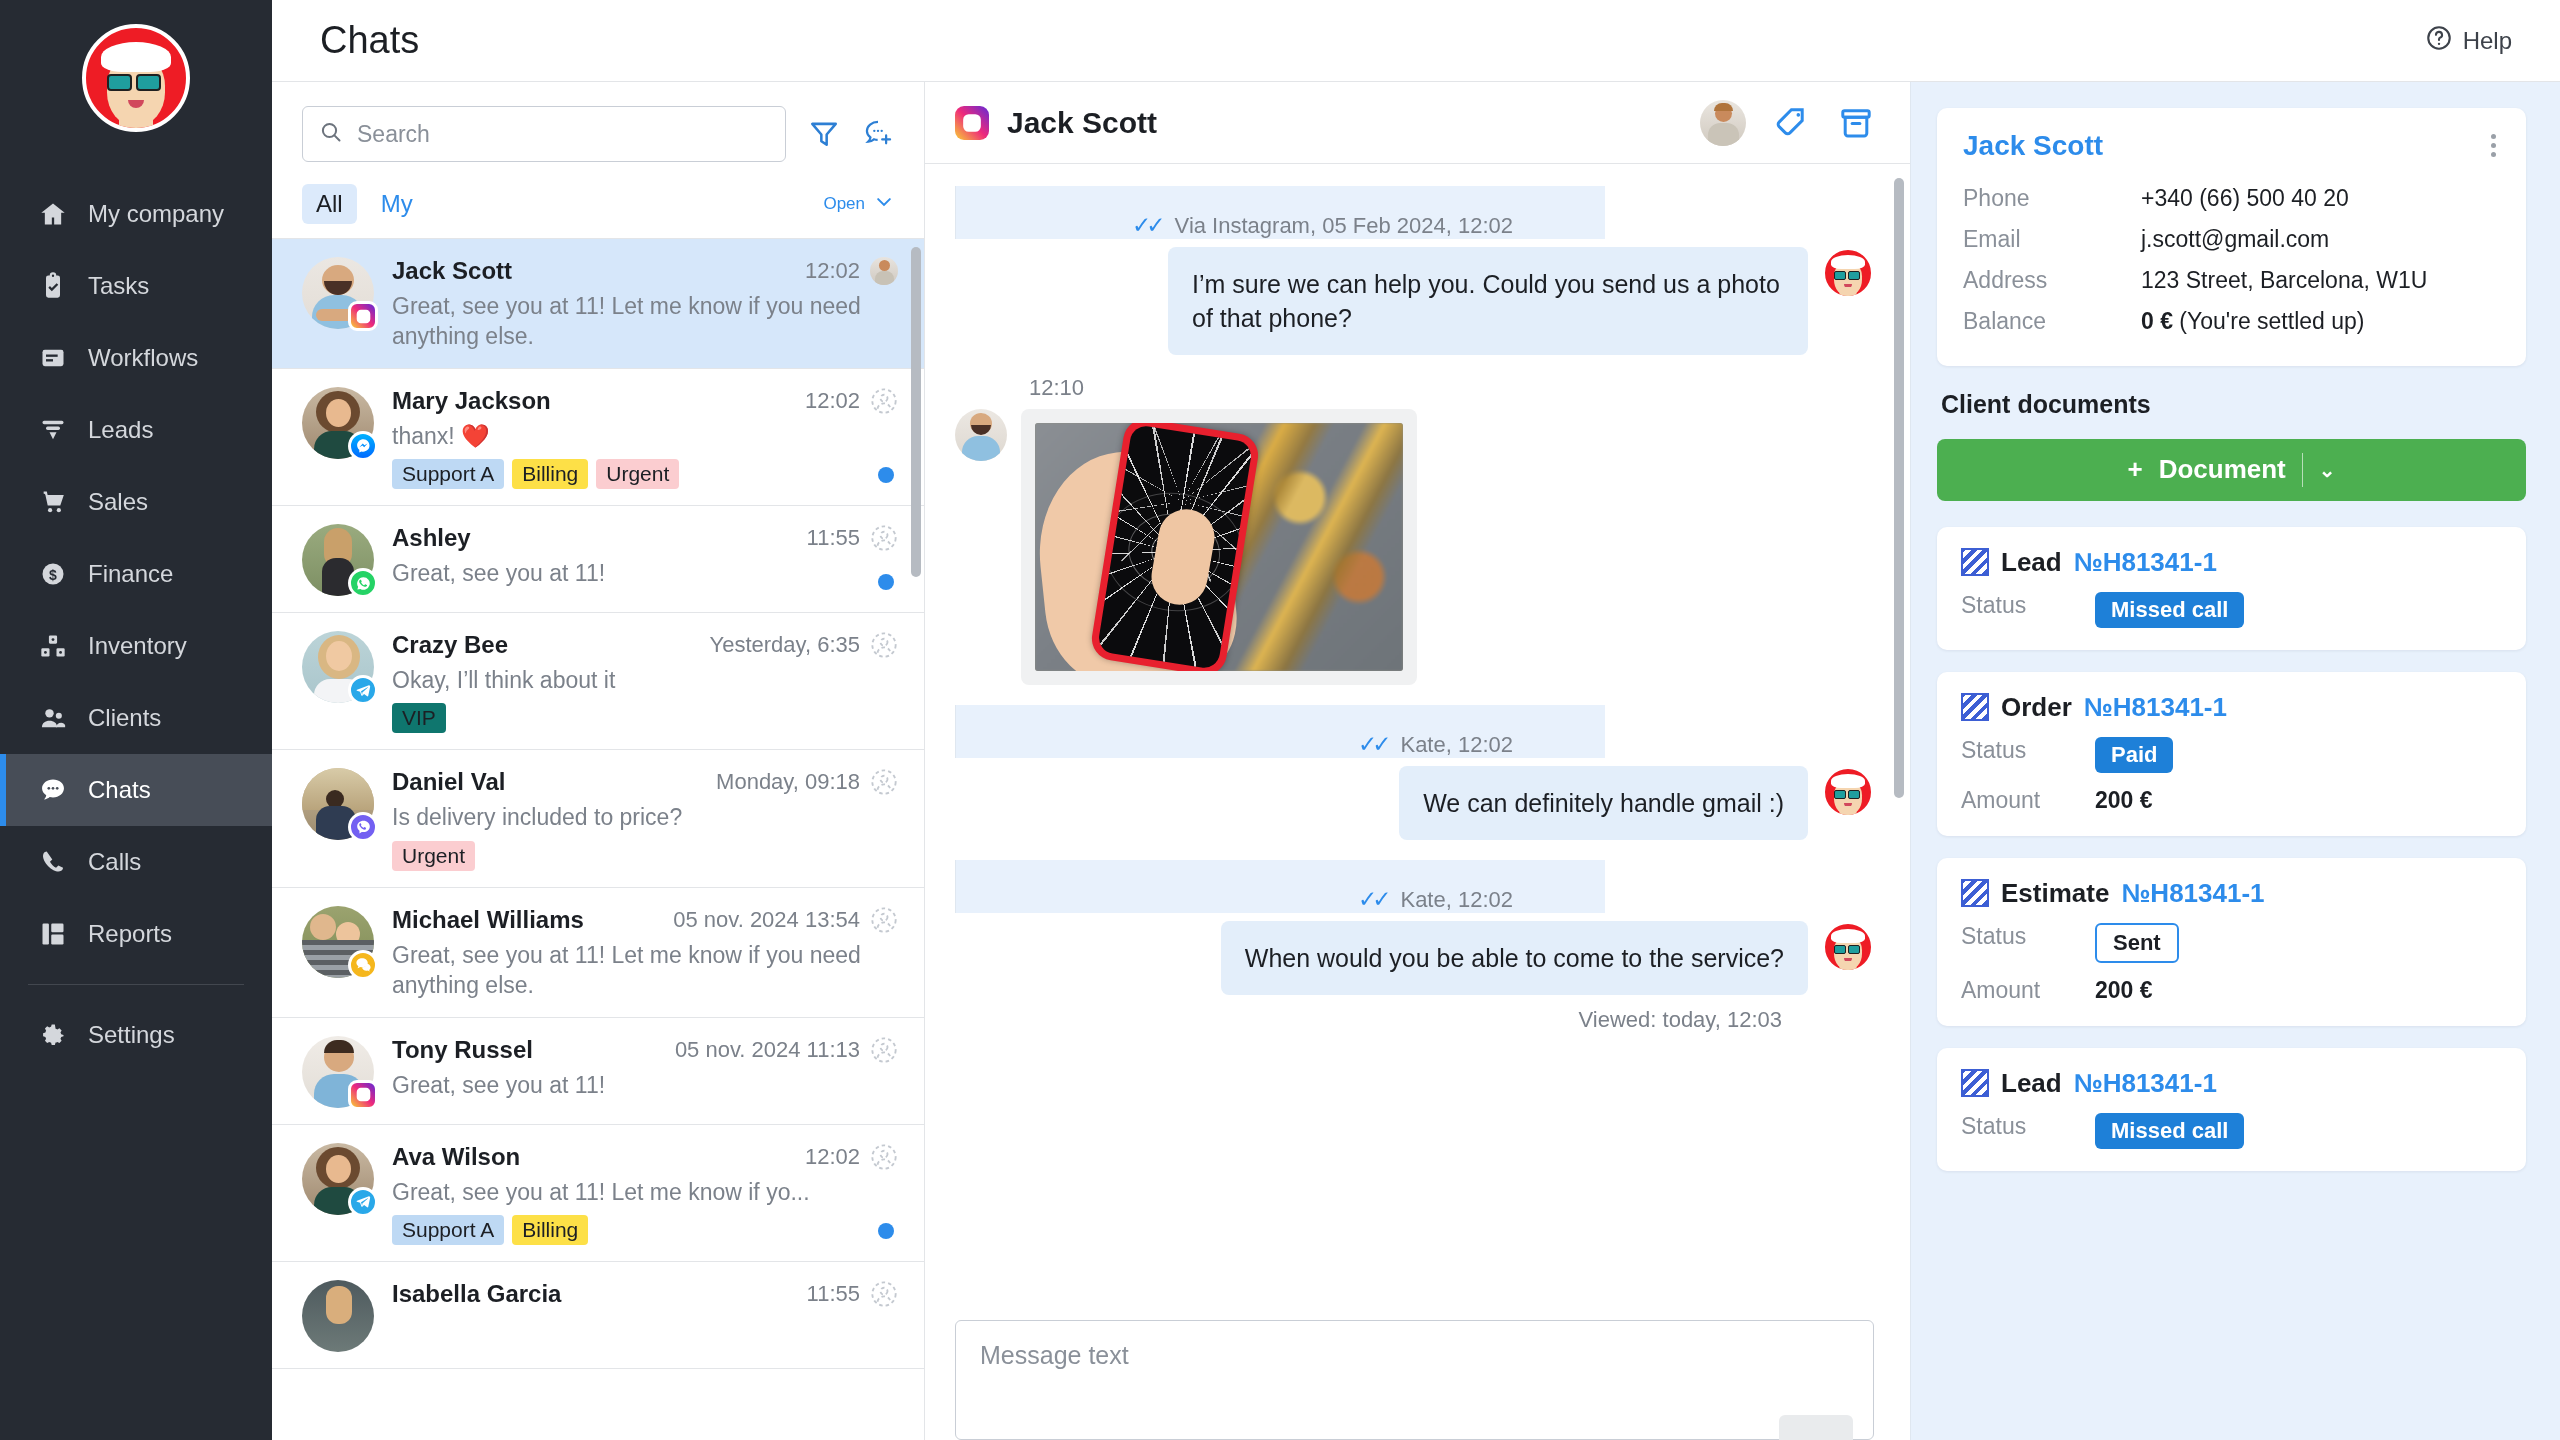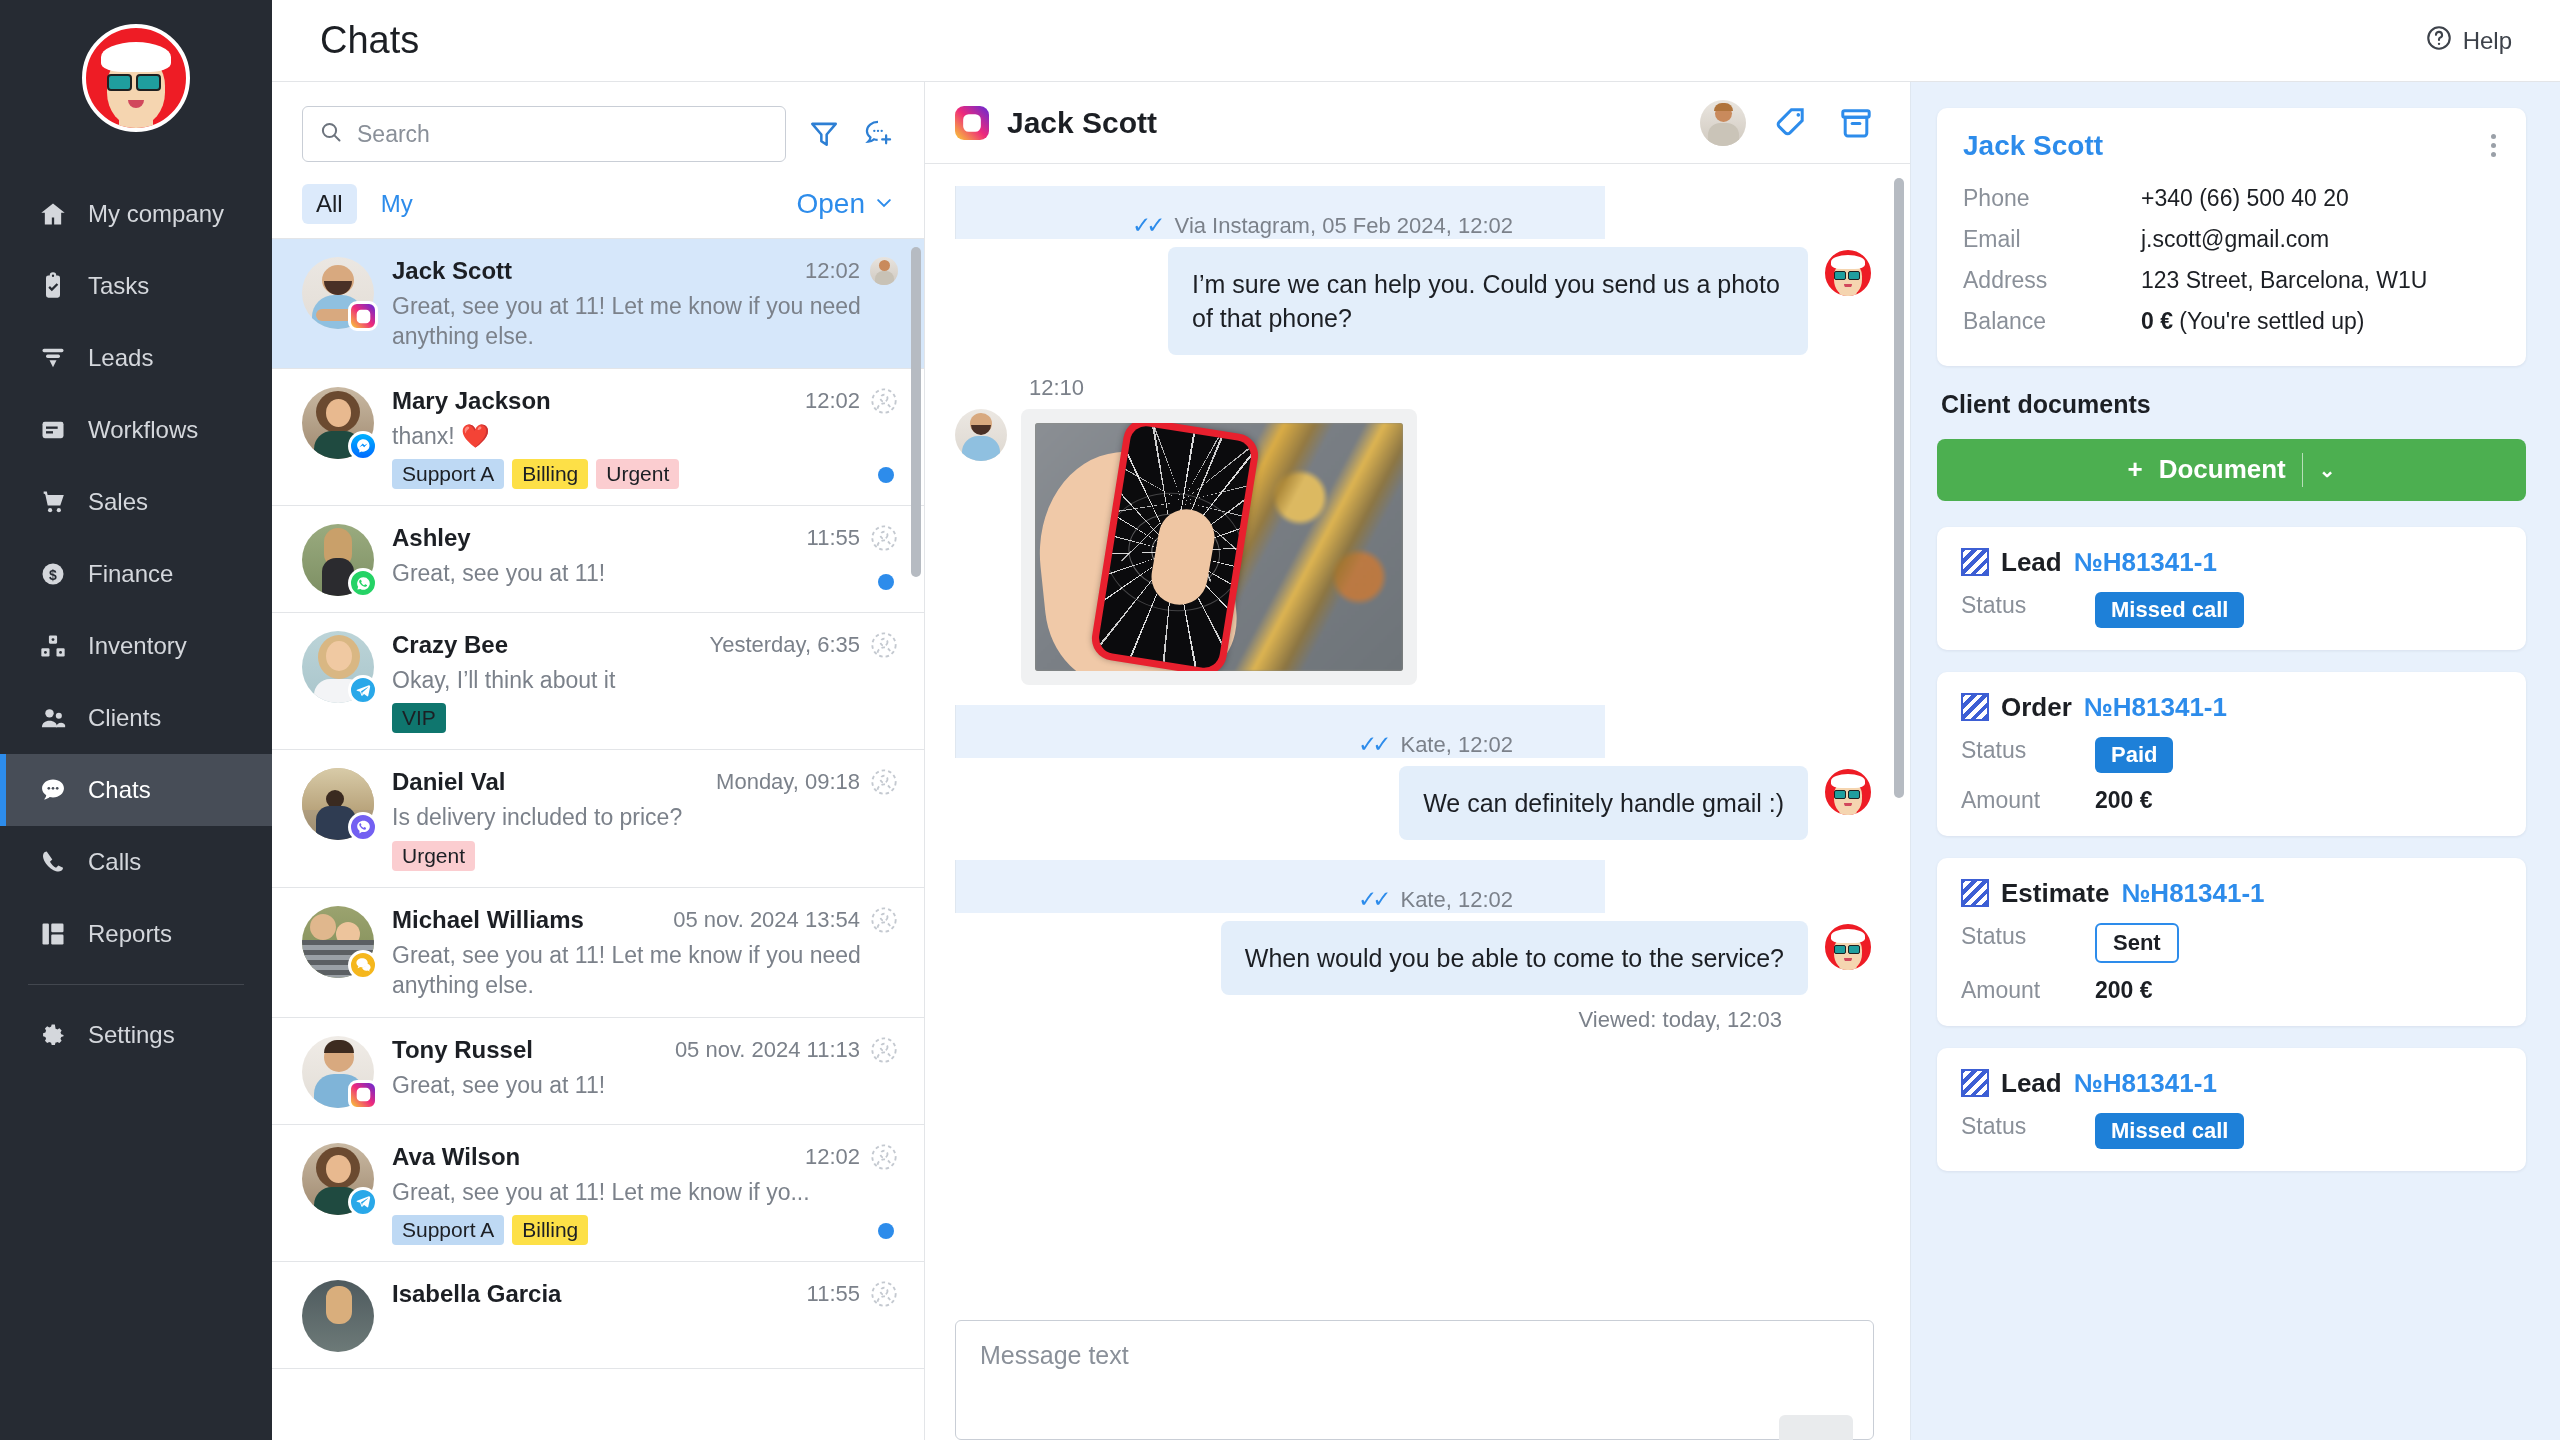--- a/index.html
+++ b/index.html
@@ -101,21 +101,21 @@
 
   .tabs-row {
     display: flex; align-items: center; justify-content: space-between;
     margin-top: 22px; padding-bottom: 14px;
   }
   .tabs { display: flex; align-items: center; gap: 10px; }
   .tab {
     font-size: 24px; padding: 6px 14px; border-radius: 6px; cursor: pointer; color: #2d8ceb;
   }
   .tab.active { background: #dceafb; color: #1c1f24; }
-  .open-sel { display: flex; align-items: center; gap: 9px; color: #2d8ceb; font-size: 28px; cursor: pointer; }
+  .open-sel { display: flex; align-items: center; gap: 9px; color: #2d8ceb; font-size: 17px; cursor: pointer; }
   .open-sel svg { width: 20px; height: 20px; }
 
   .cl-scroll { flex: 1; overflow: hidden; position: relative; border-top: 1px solid #e3e5e8; }
   .cl-items { }
   .chat-row {
     display: flex; gap: 18px; padding: 18px 26px 16px 30px;
     border-bottom: 1px solid #e3e5e8; cursor: pointer; position: relative;
   }
   .chat-row.selected { background: #d6e7fa; }
   .av-wrap { position: relative; width: 72px; height: 72px; flex: 0 0 72px; }
@@ -410,38 +410,38 @@
             <svg viewBox="0 0 24 24">
               <path d="M16 3h-1.2a2.8 2.8 0 0 0-5.6 0H8a2 2 0 0 0-2 2v15a2 2 0 0 0 2 2h8a2 2 0 0 0 2-2V5a2 2 0 0 0-2-2zm-4-.8a1 1 0 1 1 0 2 1 1 0 0 1 0-2zm-1 14.3-3-3 1.4-1.4 1.6 1.6 4.1-4.1L16.5 11z"></path>
             </svg>
           </span>
         <span>Tasks</span>
       </div>
 
       <div class="nav-item">
         <span class="ico">
             <svg viewBox="0 0 24 24">
-              <rect x="3" y="4" width="18" height="3" rx="1.4"></rect>
-              <rect x="6" y="9" width="12" height="3" rx="1.4"></rect>
-              <path d="M9 14h6l-3 6z"></path>
-            </svg>
-          </span>
-        <span>Leads</span>
-      </div>
-
-      <div class="nav-item">
-        <span class="ico">
-            <svg viewBox="0 0 24 24">
               <path d="M3 5h18v14H3z" fill="none"></path>
               <rect x="3" y="5" width="18" height="14" rx="2"></rect>
               <rect x="6" y="9" width="10" height="2" fill="#262b33"></rect>
               <rect x="6" y="13" width="6" height="2" fill="#262b33"></rect>
             </svg>
           </span>
         <span>Workflows</span>
+      </div>
+
+      <div class="nav-item">
+        <span class="ico">
+            <svg viewBox="0 0 24 24">
+              <rect x="3" y="4" width="18" height="3" rx="1.4"></rect>
+              <rect x="6" y="9" width="12" height="3" rx="1.4"></rect>
+              <path d="M9 14h6l-3 6z"></path>
+            </svg>
+          </span>
+        <span>Leads</span>
       </div>
 
       <div class="nav-item">
         <span class="ico">
             <svg viewBox="0 0 24 24">
               <path d="M4 4h2l2.2 10h9.4l2.4-7H7.2"></path>
               <circle cx="9.5" cy="19" r="1.8"></circle>
               <circle cx="17" cy="19" r="1.8"></circle>
               <path d="M4 4h2l2.2 10h9.4l2.4-7H7.2" fill="none" stroke="#d4d7dc" stroke-width="1.8"></path>
             </svg>

